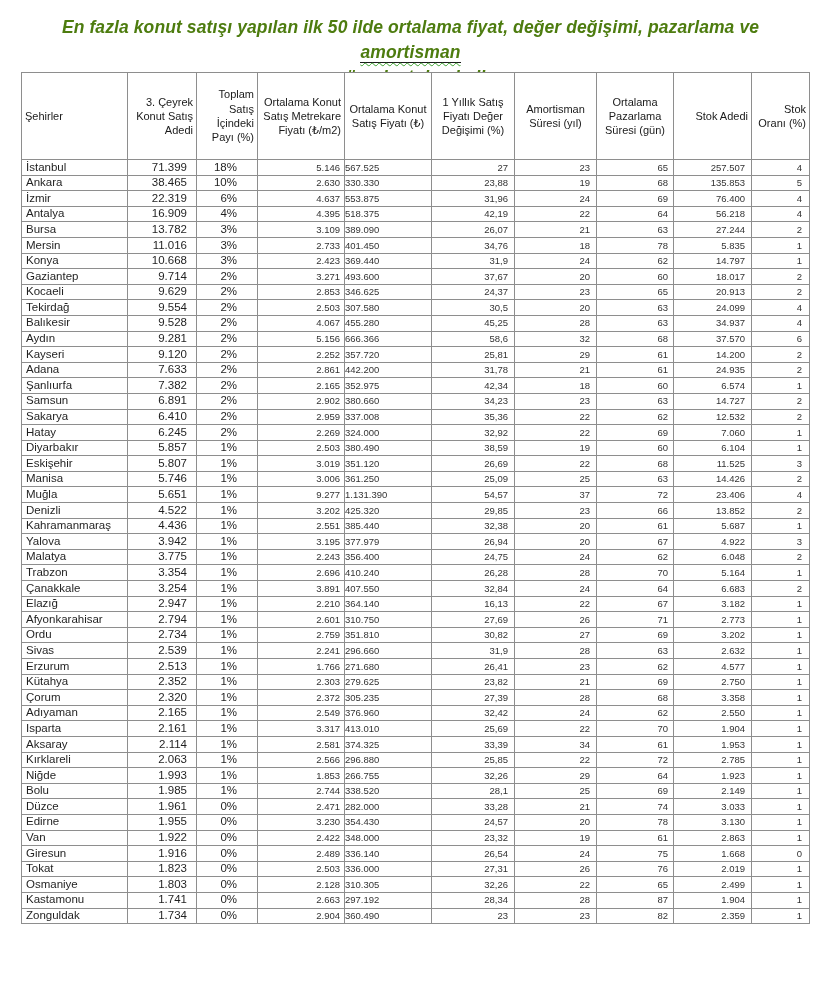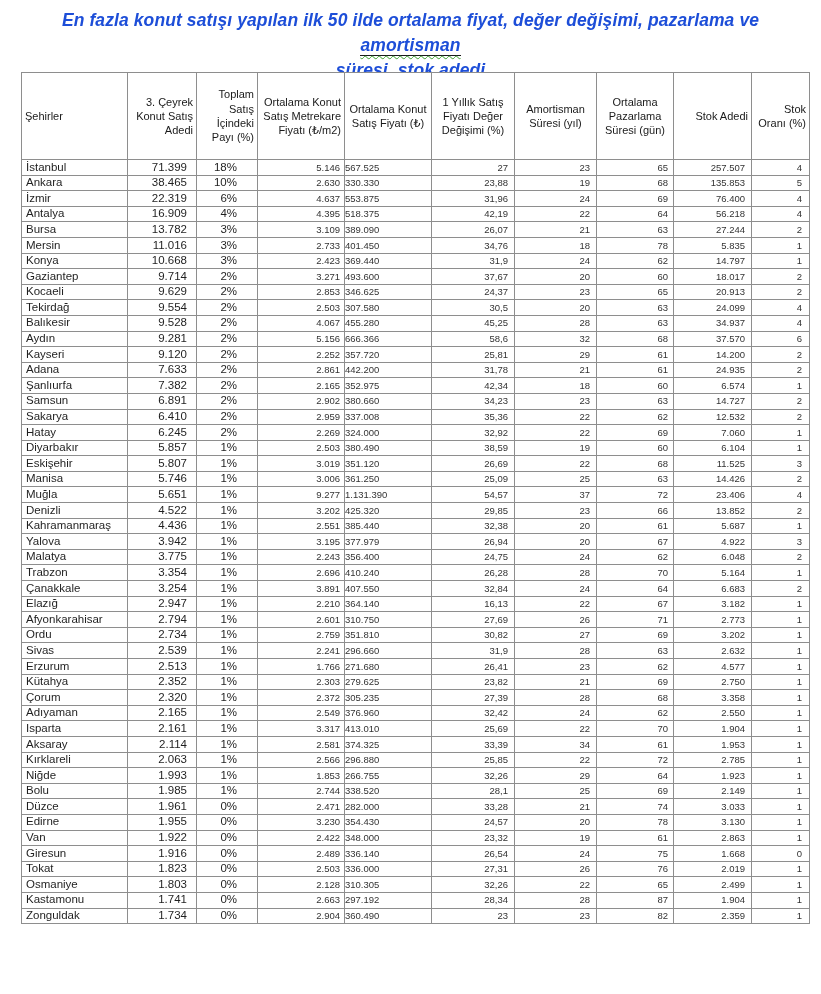--- a/index.html
+++ b/index.html
@@ -10,29 +10,29 @@
   }
   .page {
     position: relative;
     width: 821px;
     height: 994px;
     background: #ffffff;
     overflow: hidden;
   }
   .title {
     position: absolute;
-    top: 8px;
+    top: 15px;
     left: 20px;
     width: 781px;
     text-align: center;
     font-size: 17.5px;
     font-weight: bold;
     font-style: italic;
     line-height: 1.42;
-    color: #1d4ed8;
+    color: #4d7c0f;
     letter-spacing: 0.1px;
   }
   .amort {
     border-bottom: 1.5px solid #1a1a1a;
   }
   .wavy {
     text-decoration: underline wavy #3aa02e;
     text-decoration-thickness: 1px;
     text-underline-offset: 3.5px;
   }

